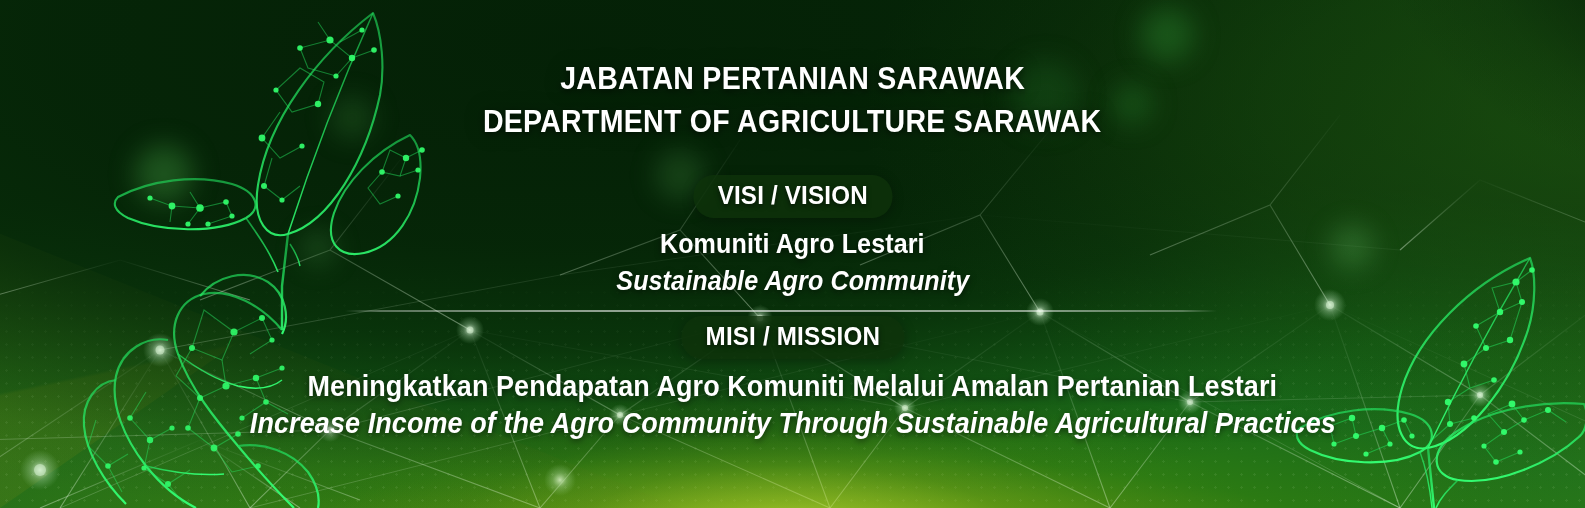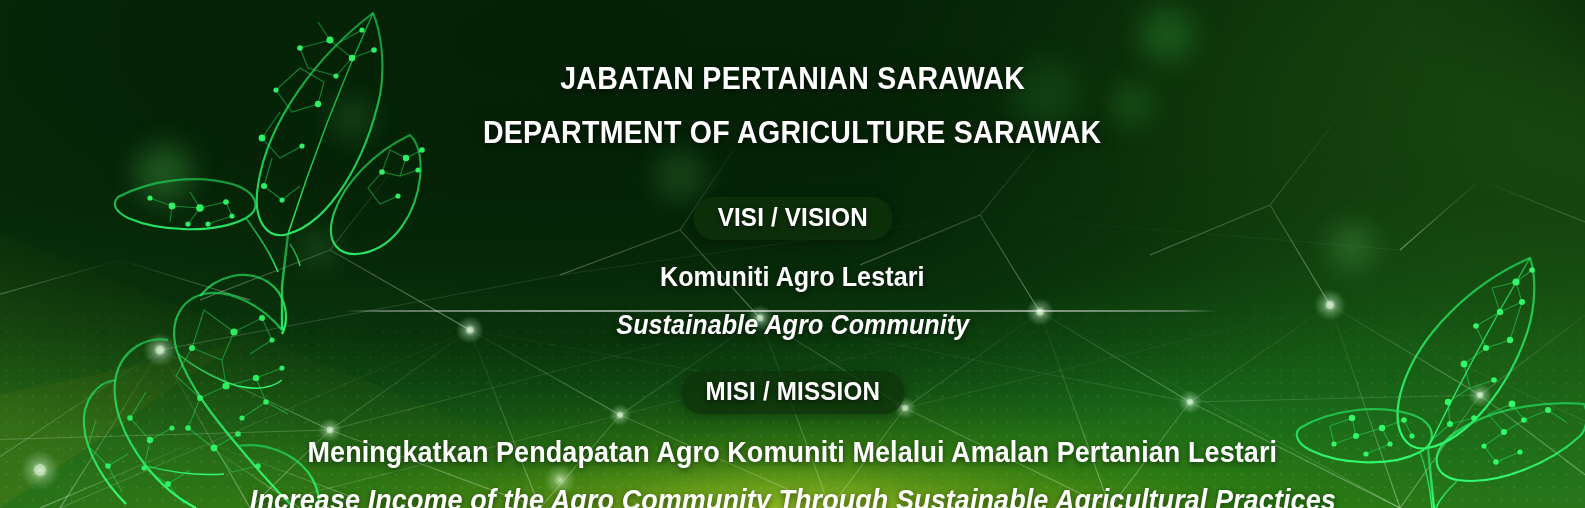--- a/index.html
+++ b/index.html
@@ -118,21 +118,20 @@
   .net { position: absolute; inset: 0; width: 100%; height: 100%; pointer-events: none; }
 
   
   .content {
     position: absolute;
     inset: 0;
     display: flex;
     flex-direction: column;
     align-items: center;
     z-index: 30;
-    gap: 11px;
   }
 
   .org-title {
     color: #ffffff;
     font-weight: bold;
     font-size: 31px;
     line-height: 42px;
     letter-spacing: 0.3px;
     text-align: center;
     transform: scaleX(0.92);

